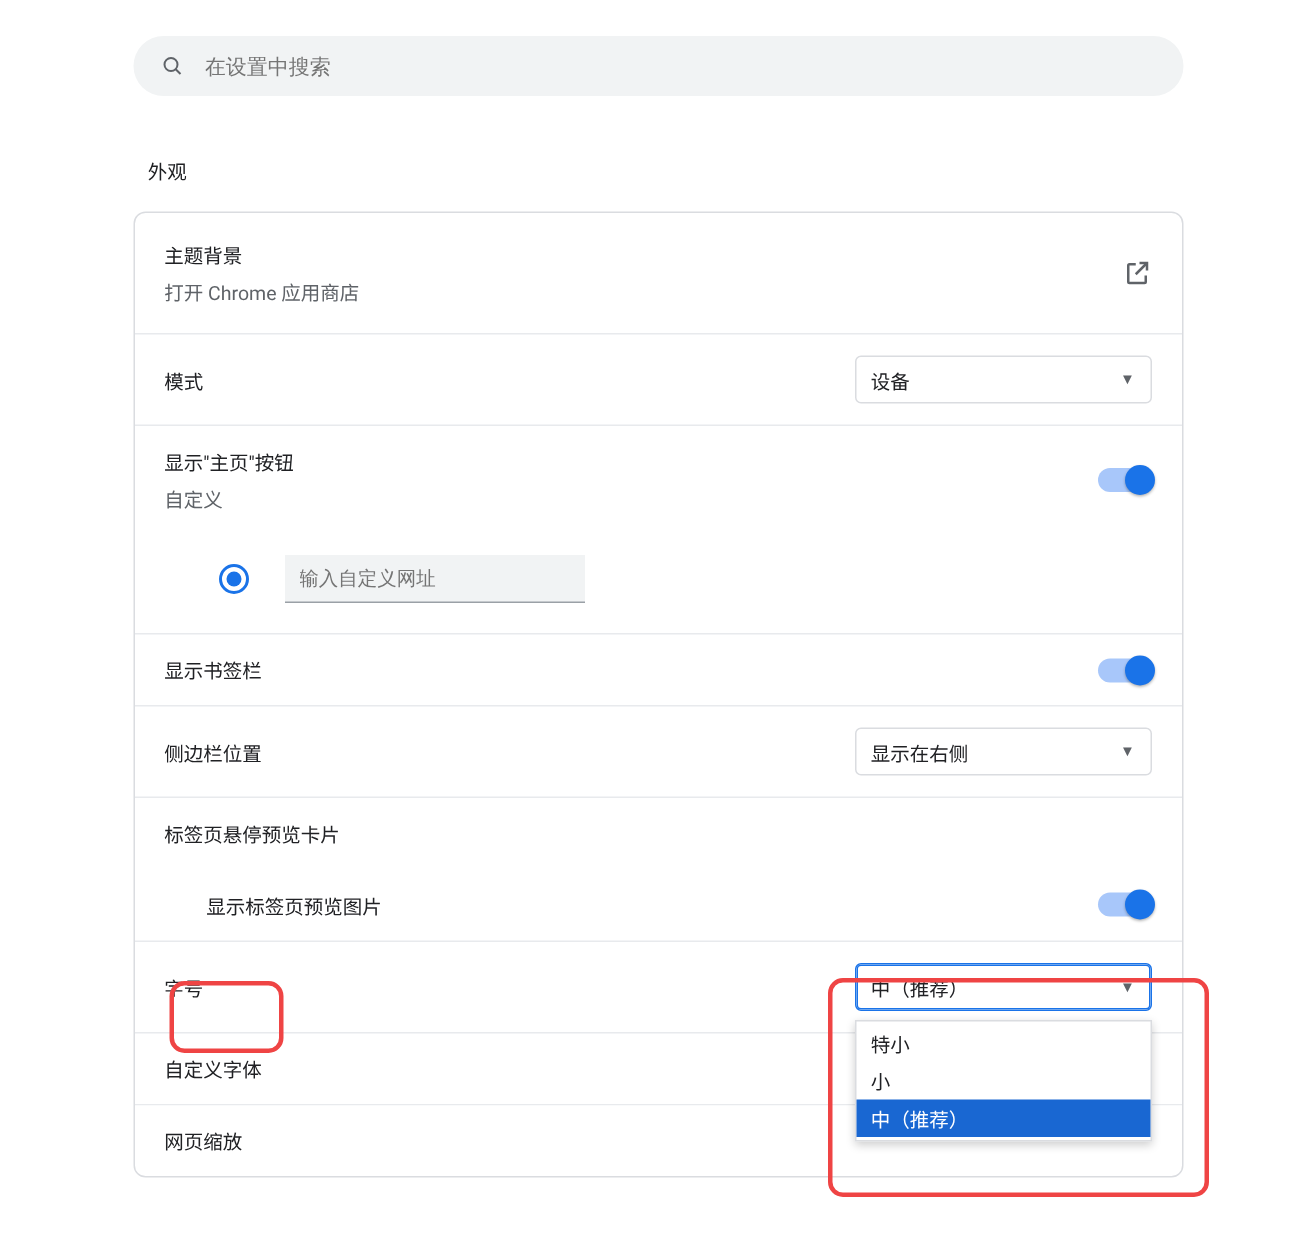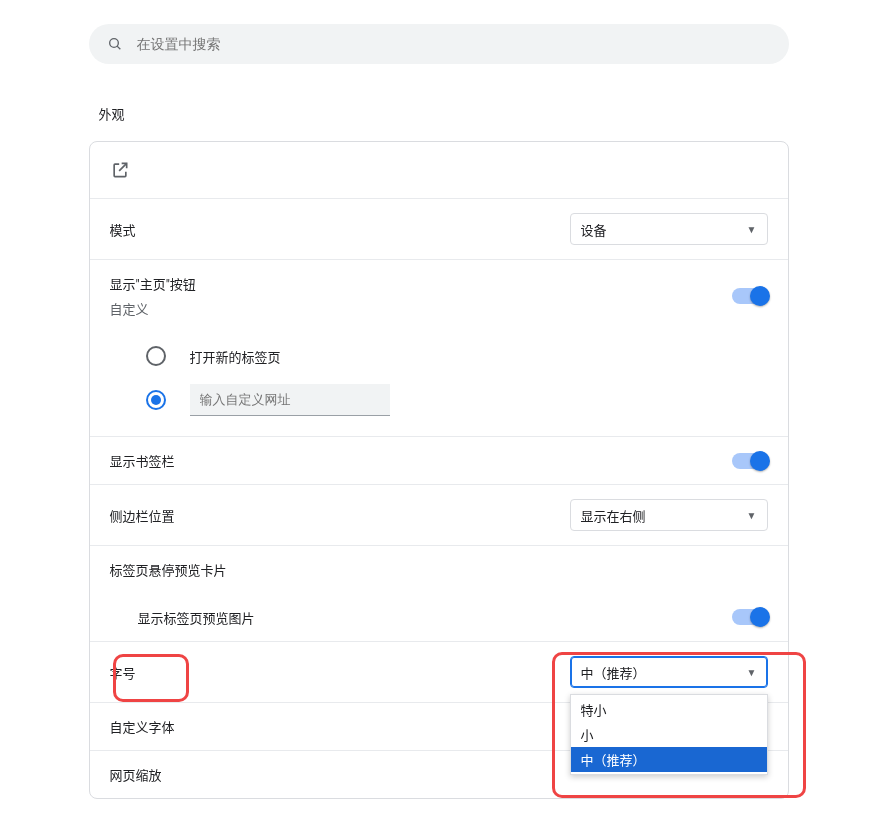--- a/index.html
+++ b/index.html
@@ -172,20 +172,24 @@
     </div>
   </div>
 
   <div class="content-wrap">
     <div class="section-title">外观</div>
   </div>
 
   <div class="card">
 
     <div class="row first">
+      <div class="left">
+        <span class="title">主题背景</span>
+        <span class="sub">打开 Chrome 应用商店</span>
+      </div>
       <span class="open-icon">
         <svg width="20" height="20" viewBox="0 0 24 24" fill="none" stroke="#5f6368" stroke-width="2">
           <path d="M14 4h6v6"></path>
             <path d="M20 4l-9 9"></path>
             <path d="M19 14v5a1 1 0 0 1-1 1H6a1 1 0 0 1-1-1V6a1 1 0 0 1 1-1h5"></path>
         </svg>
       </span>
     </div>
 
     <div class="row">
@@ -197,24 +201,20 @@
     </div>
 
     <div class="row" style="border-bottom:none;">
       <div class="left">
         <span class="title">显示"主页"按钮</span>
         <span class="sub">自定义</span>
       </div>
       <div class="toggle"></div>
     </div>
     <div class="radio-block">
-      <div class="radio-line">
-        <span class="radio"></span>
-        <span class="radio-label">打开新的标签页</span>
-      </div>
       <div class="radio-line">
         <span class="radio checked"></span>
         <input class="url-input" type="text" placeholder="输入自定义网址" style="">
       </div>
     </div>
 
     <div class="row">
       <span class="title">显示书签栏</span>
       <div class="toggle"></div>
     </div>

